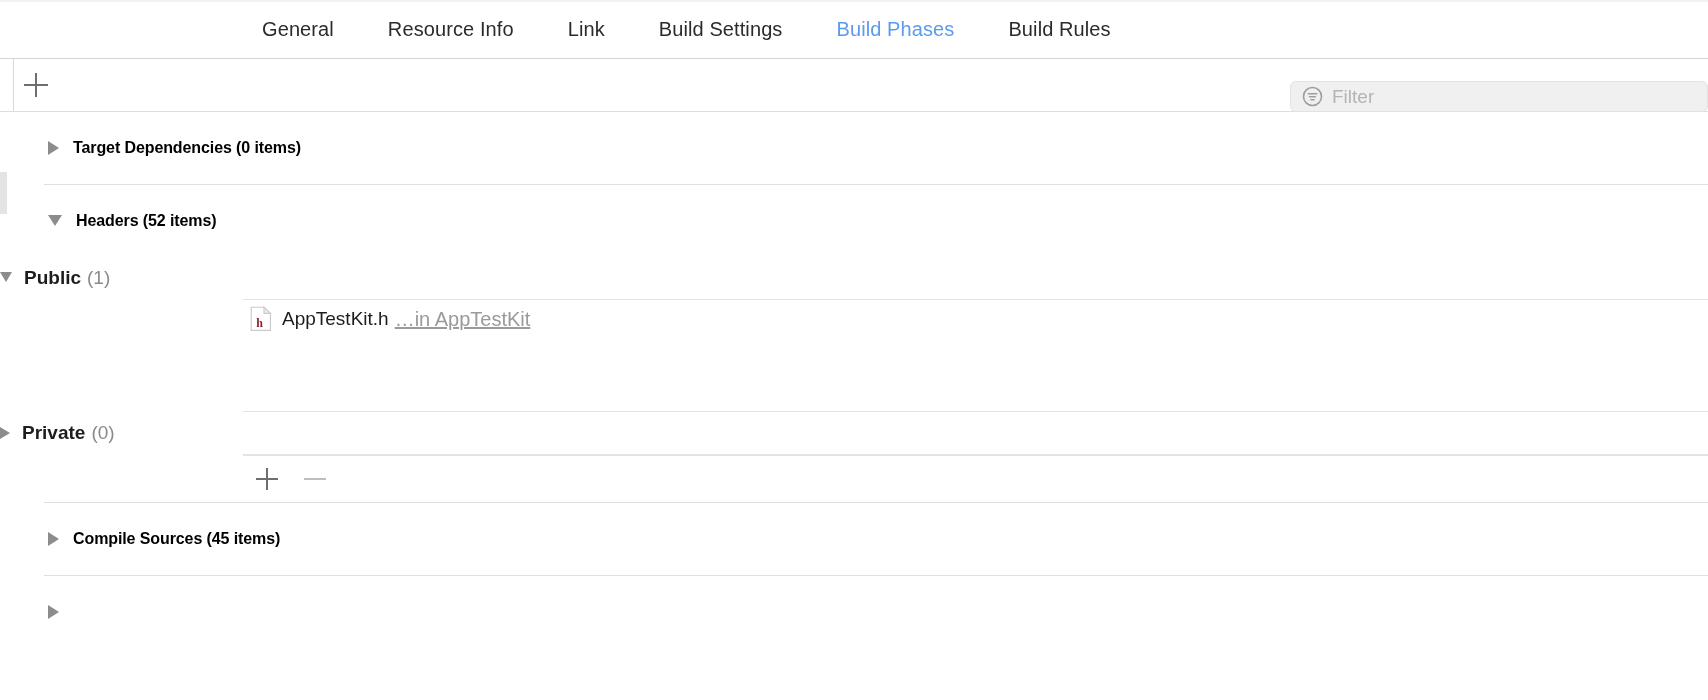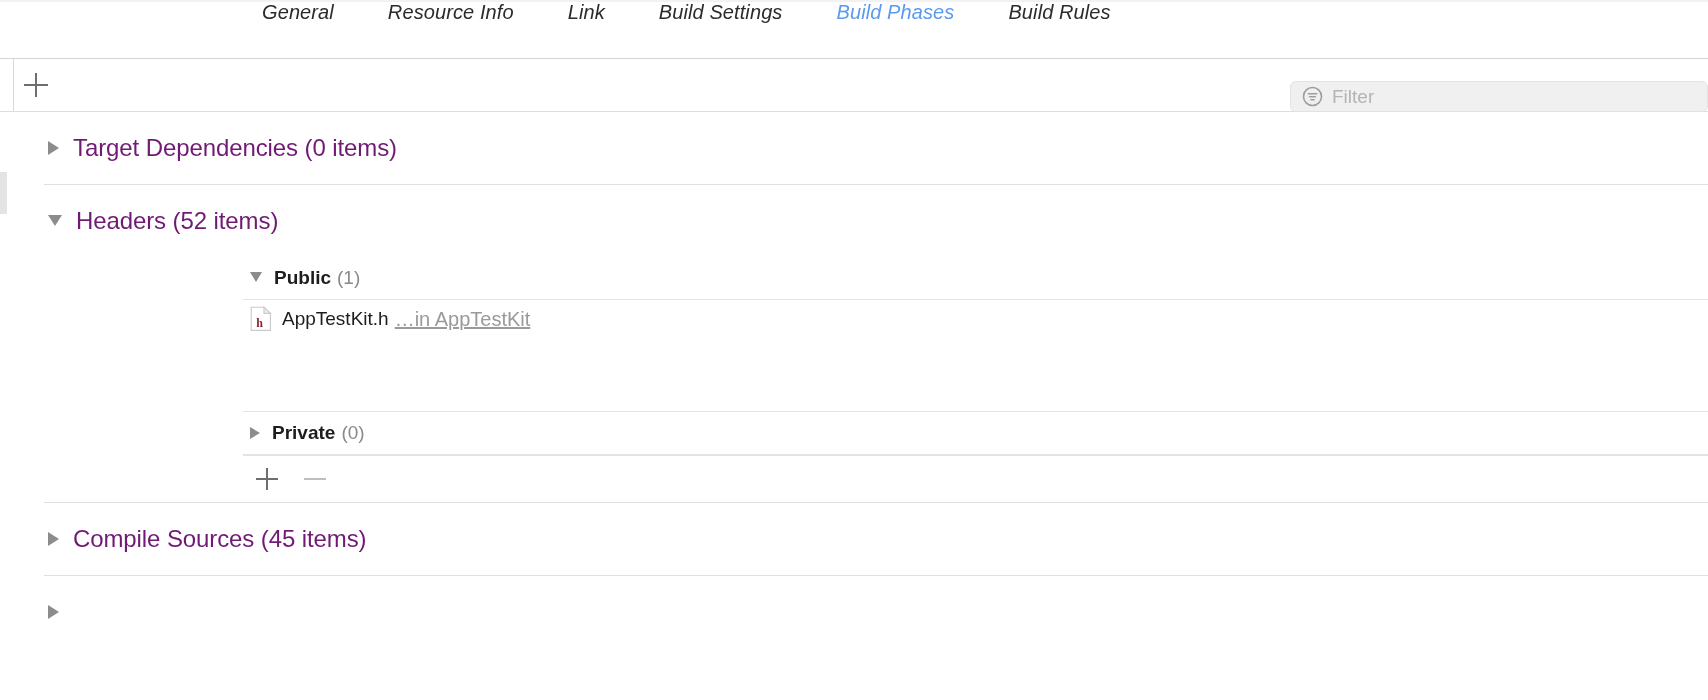--- a/index.html
+++ b/index.html
@@ -24,26 +24,25 @@
     flex-direction: column;
   }
 
   
   .tabbar {
     height: 59px;
     min-height: 59px;
     background: #ffffff;
     border-bottom: 1px solid #d3d3d3;
     display: flex;
-    align-items: flex-start;
+    align-items: center;
     justify-content: flex-start;
     padding-left: 262px;
     box-sizing: border-box;
     position: relative;
-    font-style: italic;
   }
   .tabbar::before {
     content: "";
     position: absolute;
     left: 0; right: 0; top: 0;
     height: 2px;
     background: #f2f2f2;
   }
   .tab {
     font-size: 20px;
@@ -180,33 +179,32 @@
     border-bottom: 7px solid transparent;
   }
   .tri.down {
     border-top: 11px solid #8c8c8c;
     border-left: 7px solid transparent;
     border-right: 7px solid transparent;
     margin-bottom: 2px;
   }
 
   .phase-title {
-    font-size: 24px;
-    font-weight: normal;
-    color: #701a75;
+    font-size: 16px;
+    font-weight: bold;
+    color: #000000;
     letter-spacing: -0.1px;
     white-space: nowrap;
   }
 
   
   .subsection-header {
     height: 42px;
     display: flex;
     align-items: center;
-    padding-left: 250px;
     box-sizing: border-box;
     cursor: default;
     text-align: right;
   }
   .sub-tri {
     width: 0;
     height: 0;
     margin-right: 12px;
     flex: 0 0 auto;
   }

